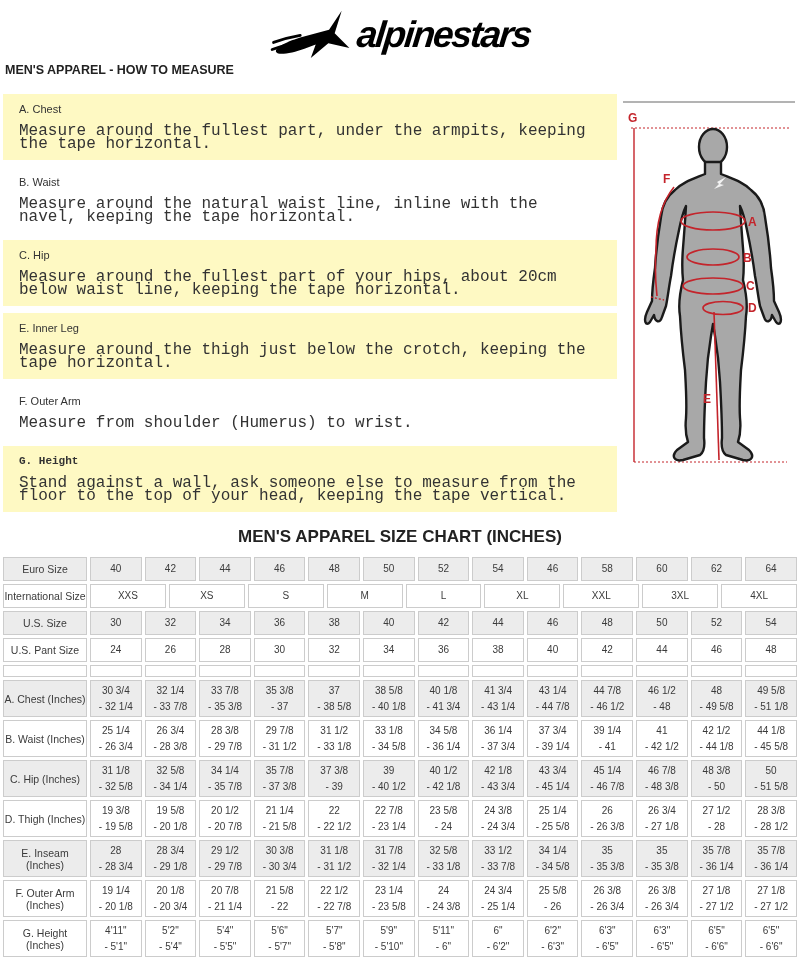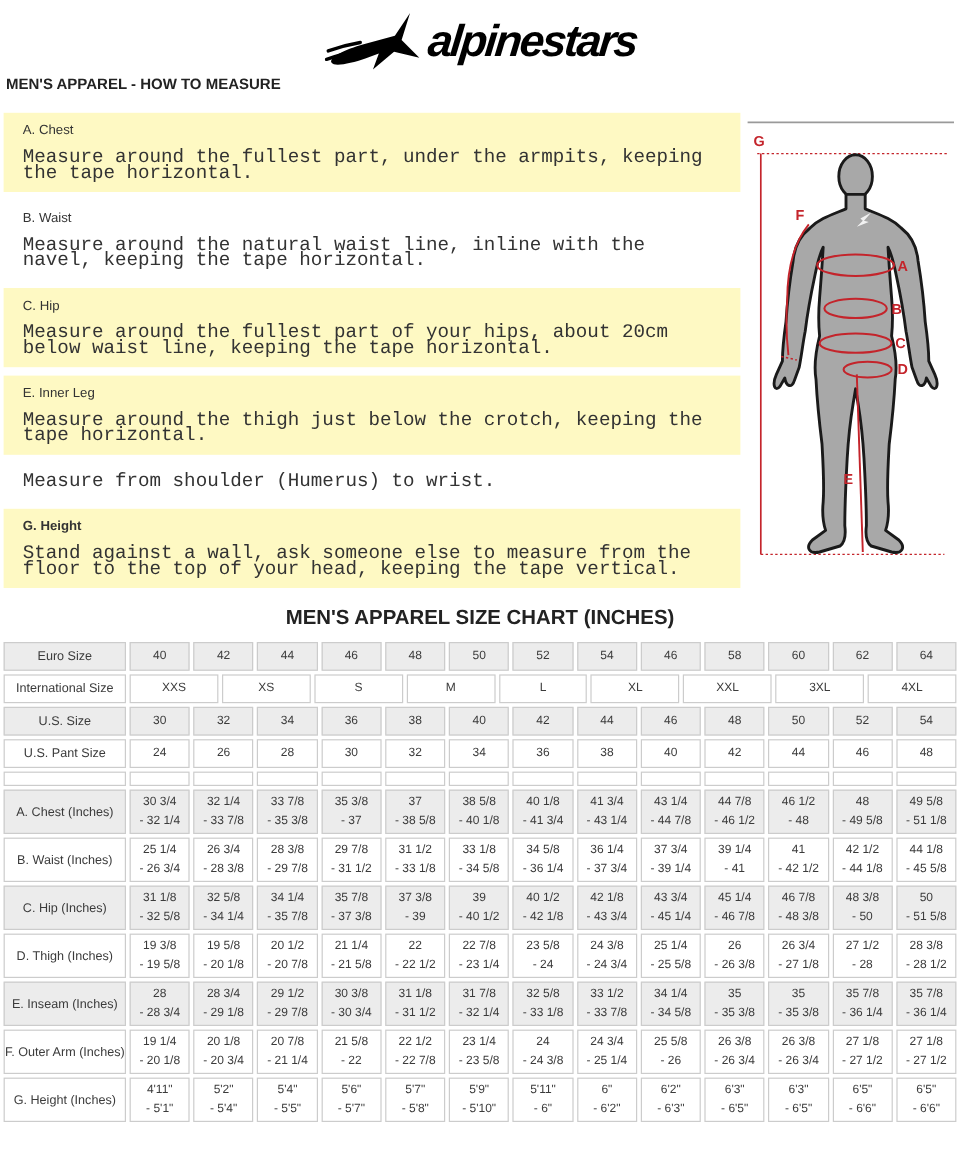--- a/index.html
+++ b/index.html
@@ -19,35 +19,35 @@
     margin-left:-4px; line-height:1;
   }
   
   .page-heading { font-size:12.5px; font-weight:bold; color:#222; margin:3px 0 0 5px; line-height:14px; }
   
   .content { display:flex; margin-top:17px; padding:0 3px; }
   .guide { flex:1; min-width:0; }
   .guide-item { padding:9px 16px; margin-bottom:7px; }
   .guide-item.shaded { background:#fef9c3; }
   .guide-title { font-size:11px; line-height:13px; margin-bottom:9px; color:#333; }
-  .guide-title.bold { font-weight:bold; }
+  .guide-title.bold { font-weight:bold;font-family:Liberation Mono, monospace; }
   .guide-desc { font-size:16px; line-height:13px; color:#333;font-family:Liberation Mono, monospace; }
   .figure-col { width:180px; flex:none; padding-left:4px; padding-top:6px; }
   .figure-col svg { display:block; }
   
   .chart-title { text-align:center; font-size:17px; font-weight:bold; color:#222; margin:8px 0 10px; }
   .size-table { padding:0 3px; }
   .size-row { display:flex; gap:3px; margin-bottom:3px; }
   .size-row .cell {
     border:1px solid #ccc; background:#fff;
     display:flex; align-items:center; justify-content:center;
     text-align:center; color:#3b3b3b;
   }
   .size-row.shaded .cell { background:#ececec; }
-  .size-label { width:102px; flex:none; font-size:10.5px; }
+  .size-label { width:84px; flex:none; font-size:10.5px; }
   .size-cell { flex:1; font-size:10px; white-space:pre-line; line-height:1.55; }
   .size-row.header .cell { height:24px; }
   .size-row.data .cell { height:37px; }
   .size-row.spacer .cell { height:12px; }
 </style>
 </head>
 <body>
 
 <div class="logo-row">
   <div class="logo">
@@ -76,20 +76,21 @@
       </div>
       <div class="guide-item shaded">
         <div class="guide-title">C. Hip</div>
         <div class="guide-desc">Measure around the fullest part of your hips, about 20cm below waist line, keeping the tape horizontal.</div>
       </div>
       <div class="guide-item shaded">
         <div class="guide-title">E. Inner Leg</div>
         <div class="guide-desc">Measure around the thigh just below the crotch, keeping the tape horizontal.</div>
       </div>
       <div class="guide-item">
+        <div class="guide-title">F. Outer Arm</div>
         <div class="guide-desc">Measure from shoulder (Humerus) to wrist.</div>
       </div>
       <div class="guide-item shaded">
         <div class="guide-title bold">G. Height</div>
         <div class="guide-desc">Stand against a wall, ask someone else to measure from the floor to the top of your head, keeping the tape vertical.</div>
       </div>
     </div>
 
   <div class="figure-col">
     <svg width="176" height="382" viewBox="0 0 176 382">

